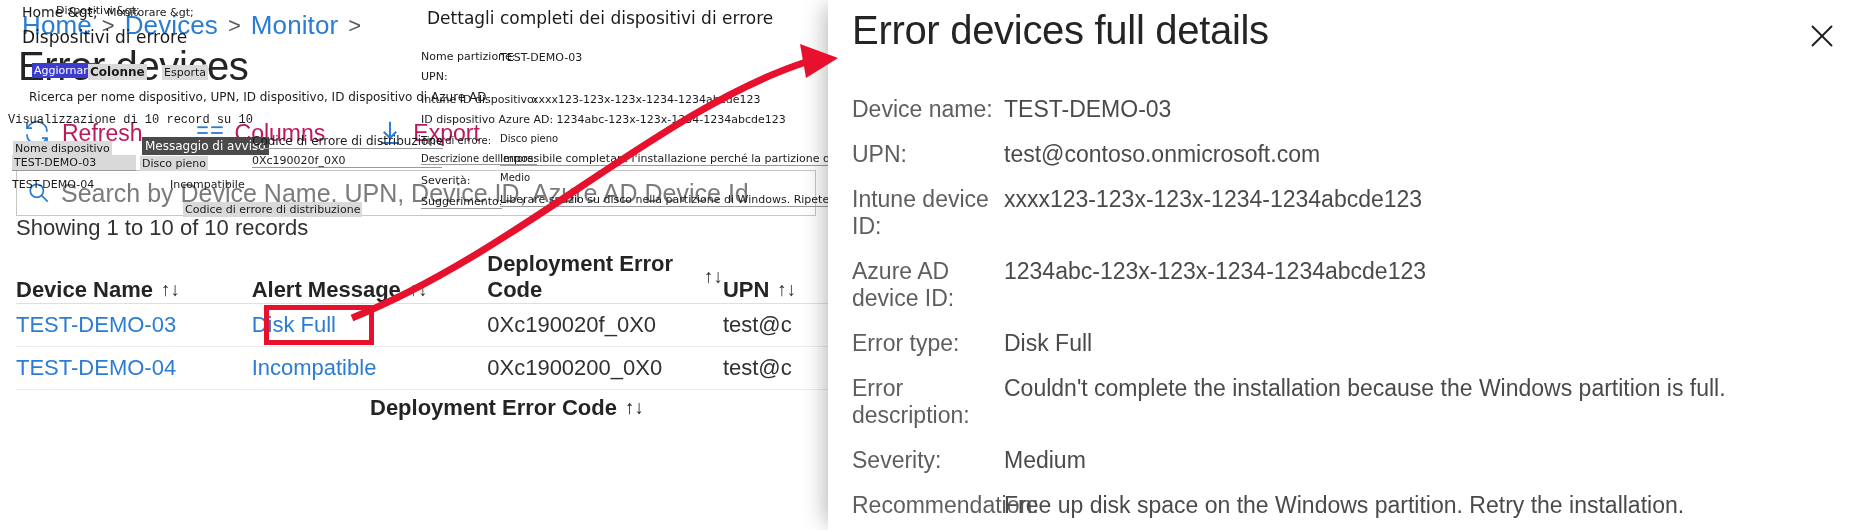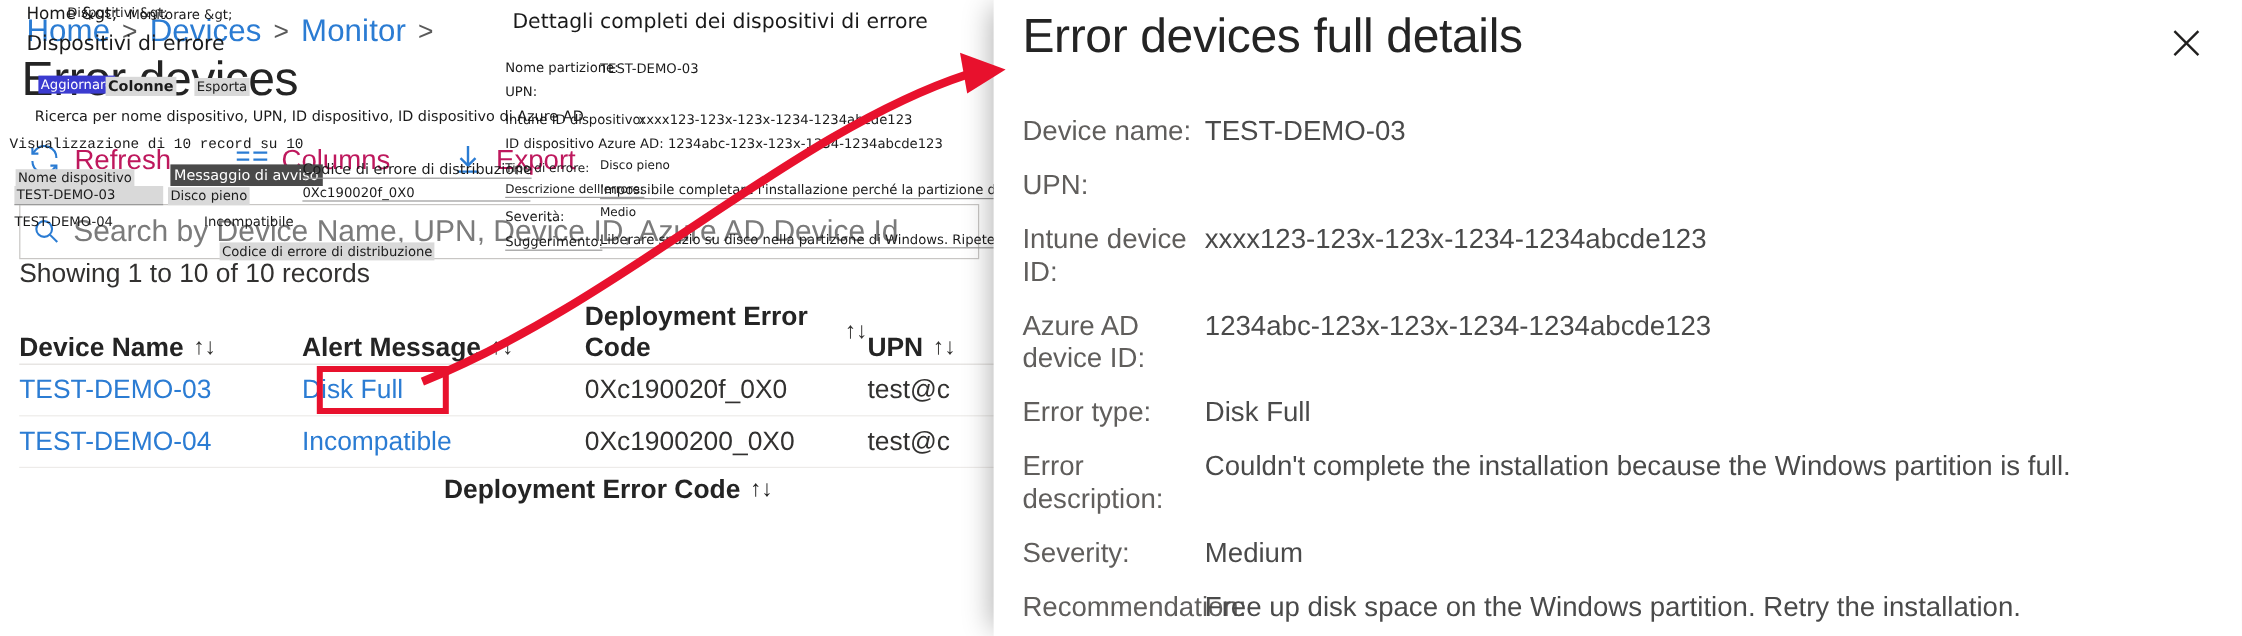--- a/index.html
+++ b/index.html
@@ -232,20 +232,21 @@
     </svg>
   </div>
 
   <div class="fbody">
     <div class="frow">
       <div class="flabel">Device name:</div>
       <div class="fvalue">TEST-DEMO-03</div>
     </div>
     <div class="frow">
       <div class="flabel">UPN:</div>
+      <div class="fvalue">test@contoso.onmicrosoft.com</div>
     </div>
     <div class="frow">
       <div class="flabel">Intune device ID:</div>
       <div class="fvalue">xxxx123-123x-123x-1234-1234abcde123</div>
     </div>
     <div class="frow">
       <div class="flabel">Azure AD device ID:</div>
       <div class="fvalue">1234abc-123x-123x-1234-1234abcde123</div>
     </div>
     <div class="frow">

